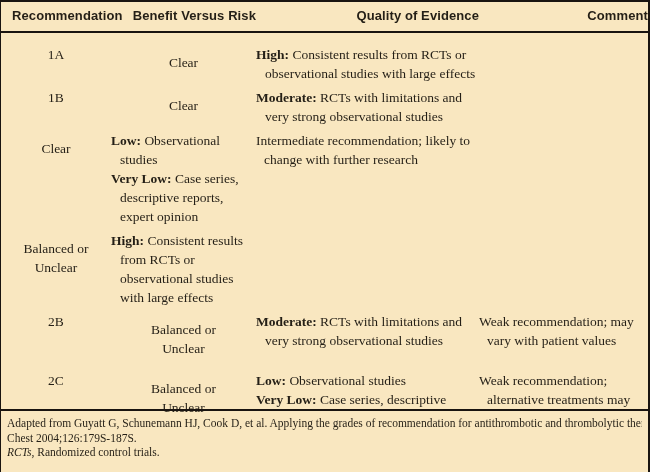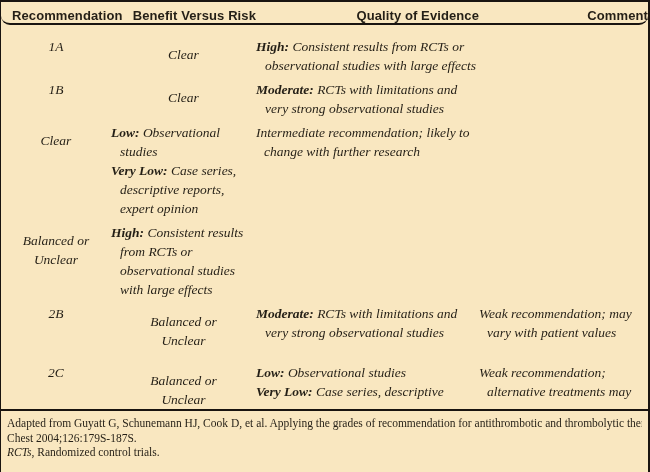--- a/index.html
+++ b/index.html
@@ -18,30 +18,29 @@
     border-right: 2px solid #191410;
     color: #241f16;
     overflow: hidden;
   }
   .grid-row {
     display: grid;
     grid-template-columns: 110px 145px 223px 1fr;
   }
   .header-row {
     border-bottom: 2px solid #191410;
-    padding: 6px 0 0 0;
+    padding: 6px 0 8px 0;
     font-family: "Liberation Sans", sans-serif;
     font-weight: bold;
     font-size: 13px;
     letter-spacing: 0.1px;
-    border-radius: 9px;
   }
   .header-row .hcell { text-align: right; }
   .header-row .hcell.first { text-align: left; padding-left: 11px; }
-  .tbody { padding-top: 12px; max-height: 368px; overflow: hidden; font-style: italic; }
+  .tbody { padding-top: 12px; max-height: 368px; overflow: hidden; }
   .data-row { margin-bottom: 5px; }
   .cell {
     font-size: 13.5px;
     line-height: 19px;
   }
   .cell.rec { text-align: center; }
   .cell.benefit { text-align: center; }
   .cell.benefit .benefit-inner { max-width: 86px; margin: 8px auto; }
   .cell.quality { padding-right: 2px; }
   .cell.quality p.qline {

